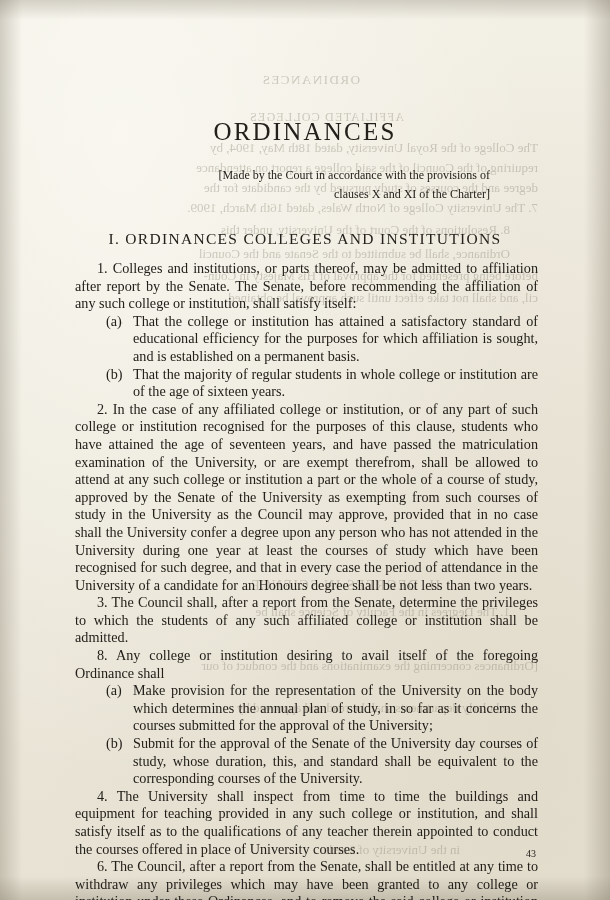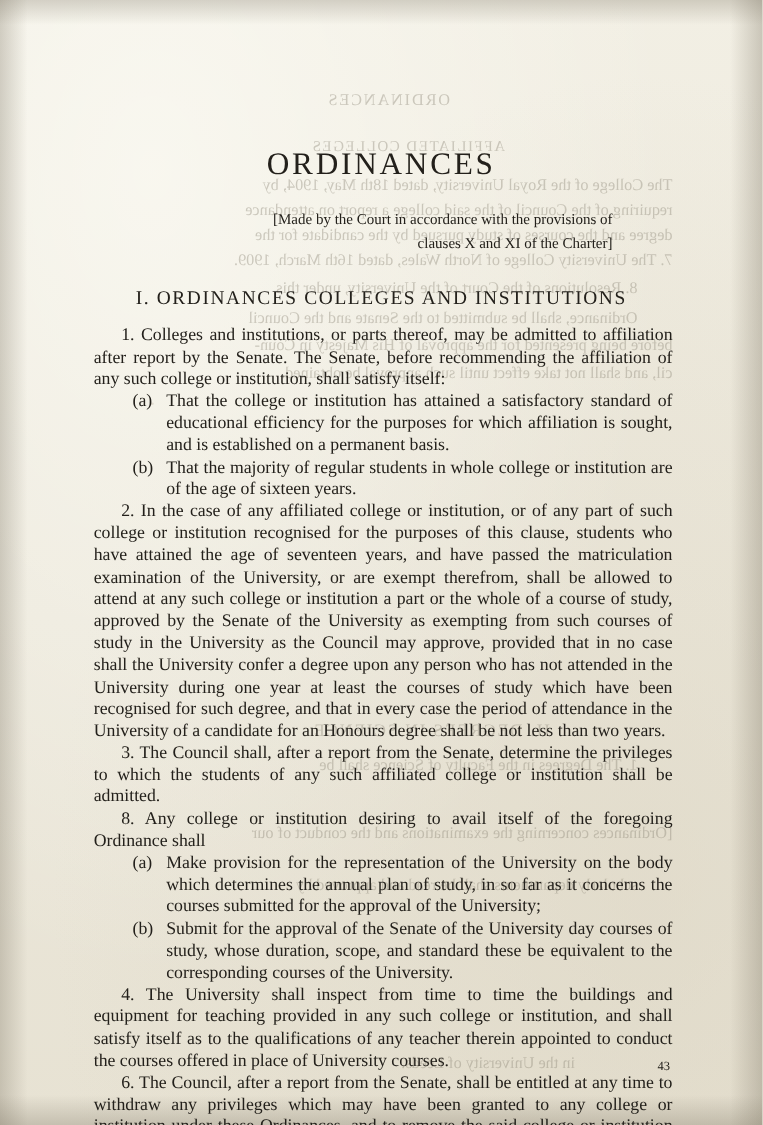--- a/index.html
+++ b/index.html
@@ -200,21 +200,21 @@
     <p class="para">3. The Council shall, after a report from the Senate, determine the privileges to which the students of any such affiliated college or institution shall be admitted.</p>
 
     <p class="para">8. Any college or institution desiring to avail itself of the foregoing Ordinance shall</p>
 
     <div class="sub">
       <span class="marker">(a)</span>
       <span class="subtext">Make provision for the representation of the University on the body which determines the annual plan of study, in so far as it concerns the courses submitted for the approval of the University;</span>
     </div>
     <div class="sub">
       <span class="marker">(b)</span>
-      <span class="subtext">Submit for the approval of the Senate of the University day courses of study, whose duration, scope, and standard these be equivalent to the corresponding courses of the University.</span>
+      <span class="subtext">Submit for the approval of the Senate of the University day courses of study, whose duration, this, and standard shall be equivalent to the corresponding courses of the University.</span>
     </div>
 
     <p class="para">4. The University shall inspect from time to time the buildings and equipment for teaching provided in any such college or institution, and shall satisfy itself as to the qualifications of any teacher therein appointed to conduct the courses offered in place of University courses.</p>
 
     <p class="para">6. The Council, after a report from the Senate, shall be entitled at any time to withdraw any privileges which may have been granted to any college or institution under these Ordinances, and to remove the said college or institution from affiliation.</p>
 
     <div class="page-number">43</div>
 
   </div>
 </div>

